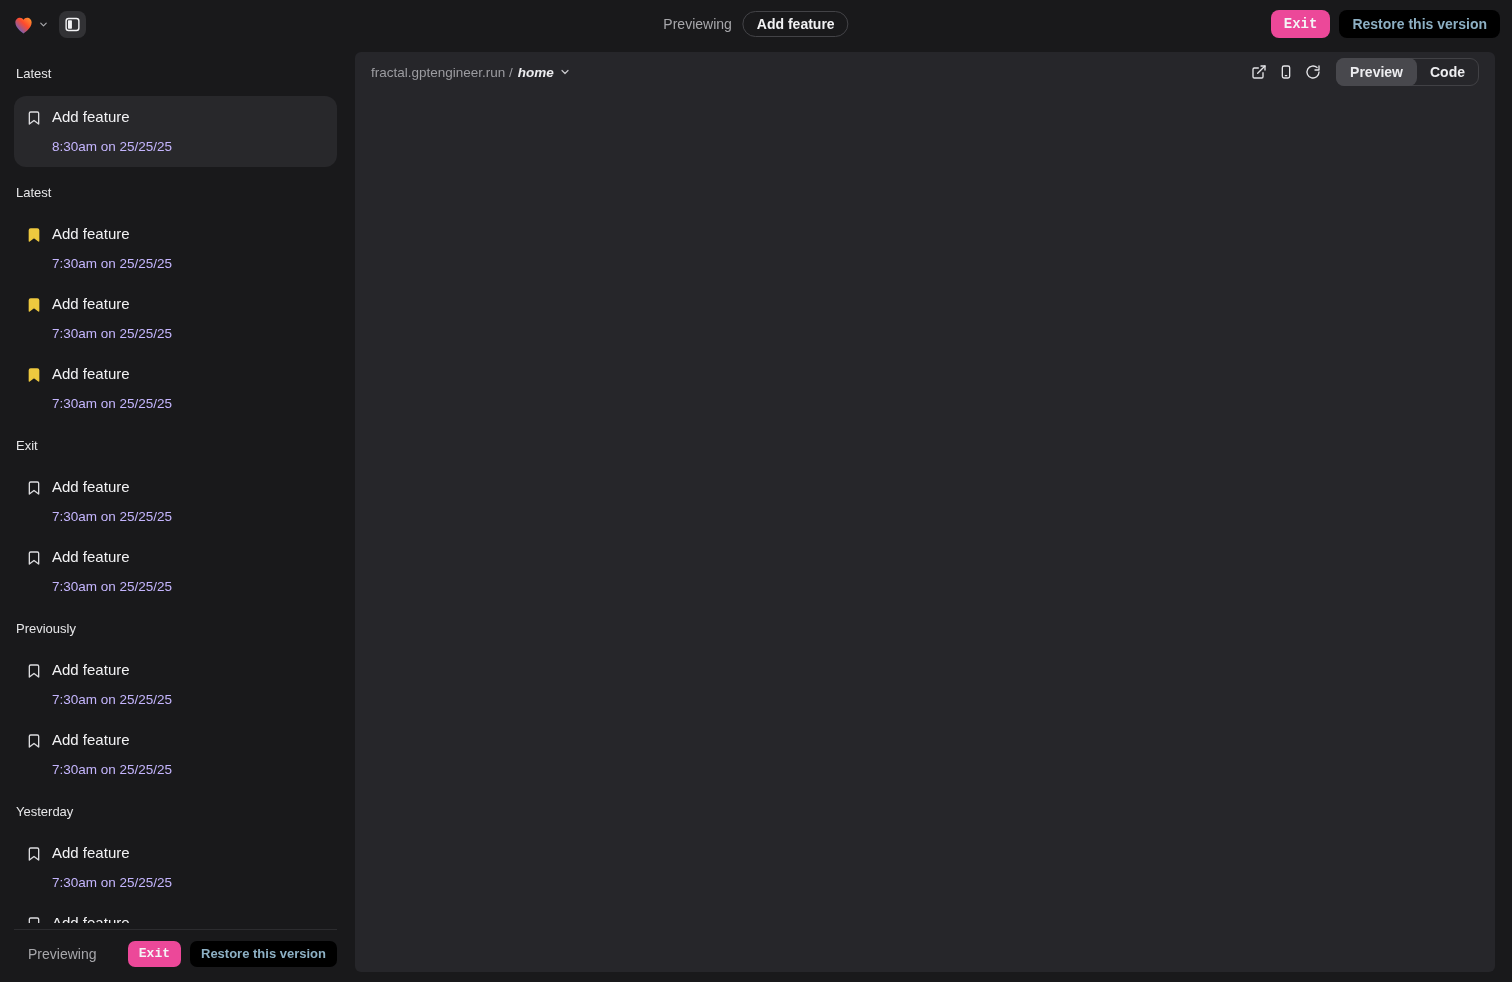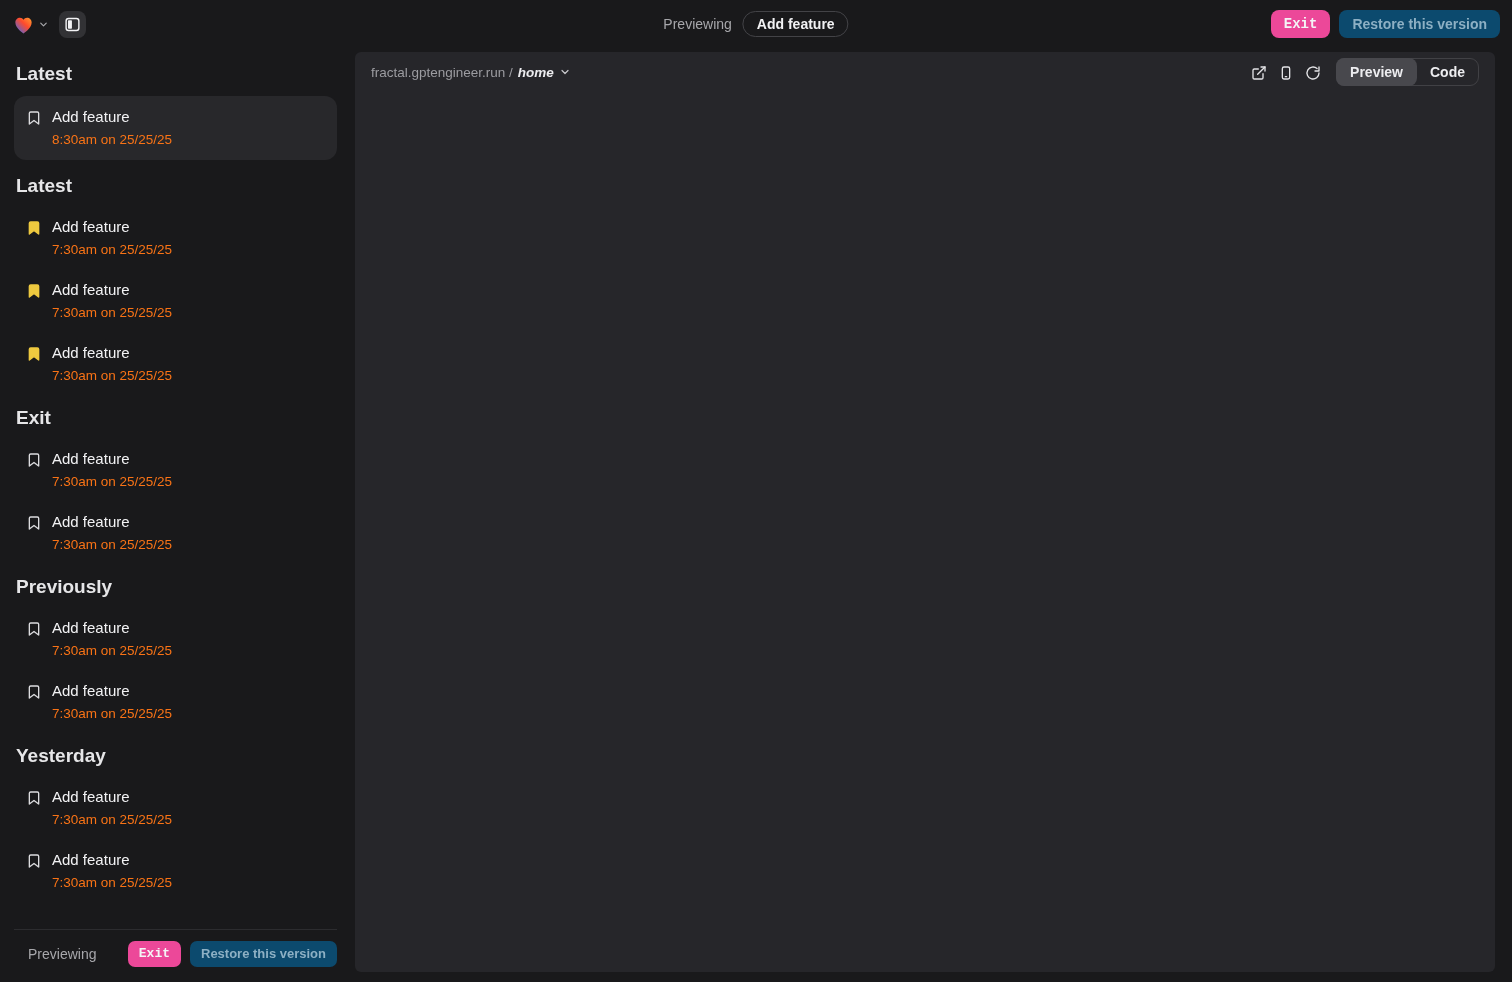--- a/index.html
+++ b/index.html
@@ -20,57 +20,57 @@
                display:grid; place-items:center; cursor:pointer; }
   .topbar-center { position:absolute; left:50%; top:0; height:48px; transform:translateX(-50%);
                    display:flex; align-items:center; gap:11px; white-space:nowrap; }
   .previewing-label { color:#a7a7ab; font-size:14px; }
   .version-pill { border:1px solid #434347; border-radius:999px; padding:4px 13px; font-size:14px;
                   font-weight:700; color:#f2f2f4; background:transparent; cursor:pointer; }
   .topbar-right { margin-left:auto; display:flex; align-items:center; gap:9px; }
   .btn { border:none; border-radius:8px; font-family:inherit; font-size:14px; font-weight:600; cursor:pointer;
          padding:6px 13px; line-height:16px; }
   .btn-exit { background:#ec4899; color:#f4f4f6;font-family:Liberation Mono, monospace; }
-  .btn-restore { background:#0c4a6e; color:#8db0c4; }
+  .btn-restore { background:#000000; color:#8db0c4; }
 
   
   .layout { flex:1; display:flex; min-height:0; }
 
   
   .sidebar { width:323px; flex:0 0 323px; margin-left:14px; display:flex; flex-direction:column; min-height:0; }
   .tabs { flex:0 0 35px; height:35px; background:#3a3a3e; border:1px solid #505055; border-radius:10px;
           padding:3px; display:flex; margin-top:1px; }
   .tab { flex:1; border:none; background:transparent; border-radius:7px; font-family:inherit;
          font-size:14px; color:#d2d2d6; cursor:pointer; }
   .tab.active { background:#5a5a5f; color:#ffffff; font-weight:500; }
 
   .history-list { flex:1; min-height:0; overflow:hidden; }
-  .section-title { font-size:19px; line-height:16px; color:#e6e6e8; margin-top:18px; padding:0 2px; font-weight:700; }
+  .section-title { font-size:13px; line-height:16px; color:#e6e6e8; margin-top:18px; padding:0 2px; font-weight:400; }
   .history-item { display:flex; gap:10px; padding:6px 12px; margin-top:7px; border-radius:12px; cursor:pointer; }
   .section-title + .history-item { margin-top:16px; }
   .history-item.highlighted { background:#28282b; padding-top:10px; padding-bottom:10px; margin-top:14px; }
   .item-icon { width:16px; height:16px; margin-top:4px; flex:0 0 16px; }
   .item-title { font-size:15px; font-weight:500; color:#f2f2f4; line-height:22px; }
-  .item-time { font-size:13.5px; color:#f97316; line-height:20px; margin-top:2px; }
+  .item-time { font-size:13.5px; color:#c4b5fd; line-height:20px; margin-top:9px; }
 
   .sidebar-footer { flex:0 0 auto; border-top:1px solid #2c2c2f; margin-top:6px;
                     padding:11px 0 15px 14px; display:flex; align-items:center; }
   .footer-label { color:#a7a7ab; font-size:14px; }
   .sidebar-footer .btn { font-size:13px; padding:5px 11px; border-radius:7px; }
   .sidebar-footer .btn-exit { margin-left:auto; }
   .sidebar-footer .btn-restore { margin-left:9px; }
 
   
   .main-panel { flex:1; margin:4px 17px 10px 18px; background:#26262a; border-radius:6px;
                 display:flex; flex-direction:column; min-width:0; }
   .panel-header { display:flex; align-items:center; padding:8px 16px 8px 16px; height:40px; }
   .url-group { display:flex; align-items:center; gap:5px; font-size:13.5px; cursor:pointer; }
   .url-prefix { color:#9c9ca1; }
   .url-page { color:#ededf0; font-weight:700;font-style:italic; }
-  .header-right { margin-left:auto; display:flex; align-items:flex-end; }
+  .header-right { margin-left:auto; display:flex; align-items:flex-start; }
   .icon-btn { width:27px; height:27px; border:none; background:transparent; display:grid; place-items:center;
               cursor:pointer; border-radius:6px; color:#e4e4e7; }
   .pc-toggle { display:flex; align-items:stretch; margin-left:10px; border:1px solid #414145; border-radius:9px; }
   .pc-seg { border:none; background:transparent; color:#ededf0; font-family:inherit; font-size:14px;
             font-weight:600; padding:6px 14px; border-radius:8px; cursor:pointer; margin:-1px; }
   .pc-seg.active { background:#48484d; }
   .pc-seg:not(.active) { margin-left:0; }
   .panel-body { flex:1; }
 </style>
 </head>

